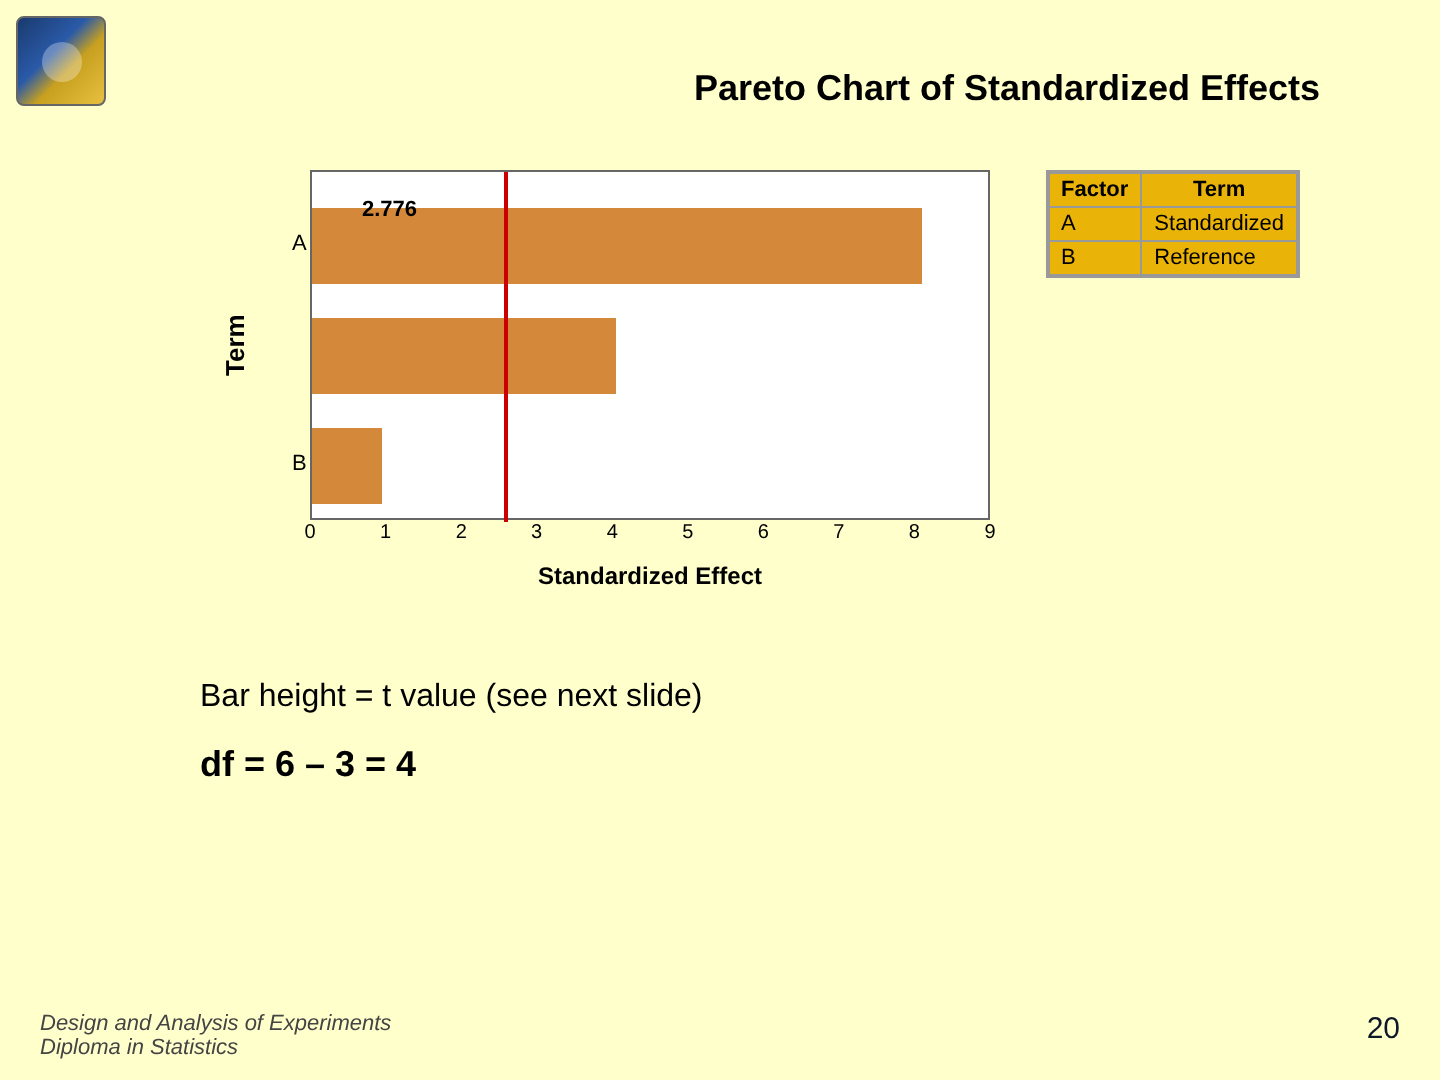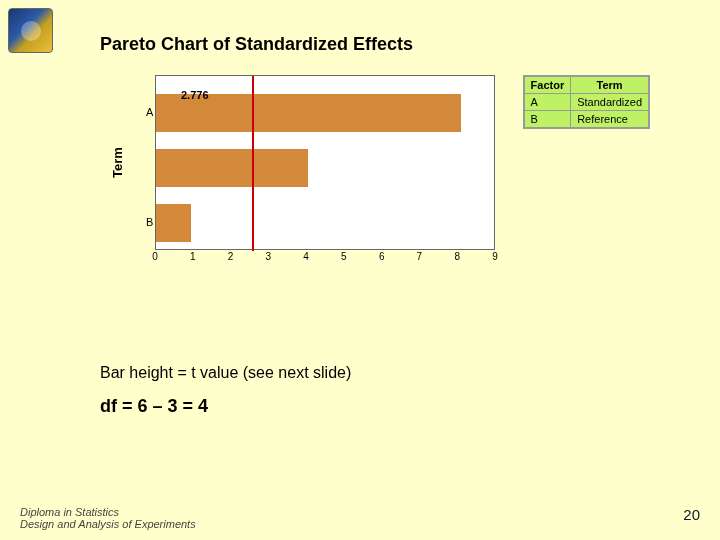--- a/index.html
+++ b/index.html
@@ -45,24 +45,25 @@
     .chart-area {
       position: absolute;
       top: 30px;
       left: 100px;
       width: 560px;
       height: 300px;
       background: #ffffcc;
     }
 
     .chart-title {
-      text-align: left;
+      text-align: right;
       font-size: 18px;
       font-weight: bold;
       color: #000;
+      margin-bottom: 10px;
       padding-top: 4px;
     }
 
     .chart-inner {
       position: relative;
       width: 100%;
       height: 260px;
     }
 
     
@@ -159,21 +160,21 @@
       color: #000;
       margin-top: 28px;
     }
 
     
     .factor-table {
       position: absolute;
       top: 20px;
       right: 10px;
       border: 1px solid #999;
-      background: #bef264;
+      background: #eab308;
       font-size: 11px;
     }
 
     .factor-table table {
       border-collapse: collapse;
     }
 
     .factor-table td {
       padding: 2px 6px;
       border: 1px solid #999;
@@ -186,21 +187,20 @@
       font-size: 11px;
       font-weight: bold;
     }
 
     
     .bottom-content {
       position: absolute;
       top: 340px;
       left: 100px;
       right: 40px;
-      margin-top: 24px;
     }
 
     .bottom-text {
       font-size: 16px;
       color: #000;
       margin-bottom: 14px;
       font-weight: normal;
     }
 
     .bottom-text-formula {
@@ -268,20 +268,21 @@
         <span style="position:absolute; left:37.8px; font-size:10px; transform:translateX(-50%);">1</span>
         <span style="position:absolute; left:75.6px; font-size:10px; transform:translateX(-50%);">2</span>
         <span style="position:absolute; left:113.3px; font-size:10px; transform:translateX(-50%);">3</span>
         <span style="position:absolute; left:151.1px; font-size:10px; transform:translateX(-50%);">4</span>
         <span style="position:absolute; left:188.9px; font-size:10px; transform:translateX(-50%);">5</span>
         <span style="position:absolute; left:226.7px; font-size:10px; transform:translateX(-50%);">6</span>
         <span style="position:absolute; left:264.4px; font-size:10px; transform:translateX(-50%);">7</span>
         <span style="position:absolute; left:302.2px; font-size:10px; transform:translateX(-50%);">8</span>
         <span style="position:absolute; left:340px; font-size:10px; transform:translateX(-50%);">9</span>
       </div>
+      <div style="text-align:center; font-size:12px; font-weight:bold; margin-top:4px;">Standardized Effect</div>
     </div>
 
     <div class="factor-table">
       <table>
         <tbody>
             <tr>
           <th>Factor</th>
           <th>Term</th>
         </tr>
         <tr>
@@ -299,17 +300,17 @@
   </div>
 </div>
 
 <div class="bottom-content">
   <div class="bottom-text">Bar height = t value (see next slide)</div>
   <div class="bottom-text-formula">df = 6 – 3  =  4</div>
 </div>
 
 <div class="footer">
   <div class="footer-left">
+    <div>Design and Analysis of Experiments</div>
     <div>Diploma in Statistics</div>
-    <div>Design and Analysis of Experiments</div>
   </div>
   <div class="footer-right">20</div>
 </div>
 
 </body></html>

